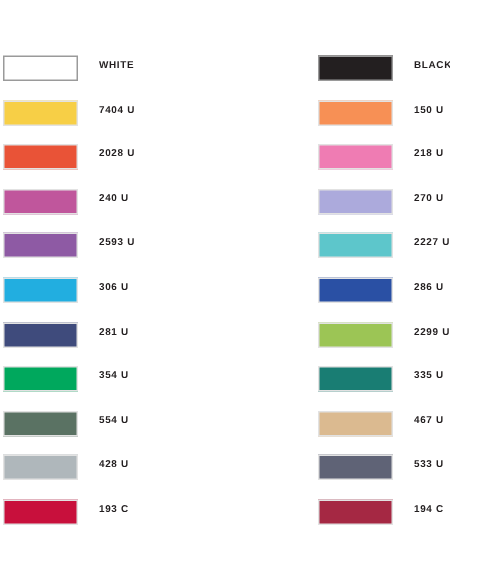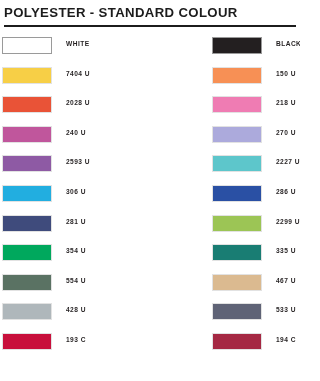--- a/index.html
+++ b/index.html
@@ -86,24 +86,20 @@
     letter-spacing: 0.45px;
     color: #231f20;
     white-space: nowrap;
   }
 </style>
 </head>
 <body>
 
 <div id="sheet">
 
-  <div class="header">
-    <div class="header-title">POLYESTER - STANDARD COLOUR</div>
-    <div class="header-rule"></div>
-  </div>
 
   <div class="grid">
       <div class="row">
         <div class="cell left">
           <div class="swatch white-swatch" style="background-color: rgb(255, 255, 255);"></div>
           <div class="swatch-label">WHITE</div>
         </div>
         <div class="cell right">
           <div class="swatch black-swatch" style="background-color: rgb(35, 31, 32);"></div>
           <div class="swatch-label">BLACK</div>

